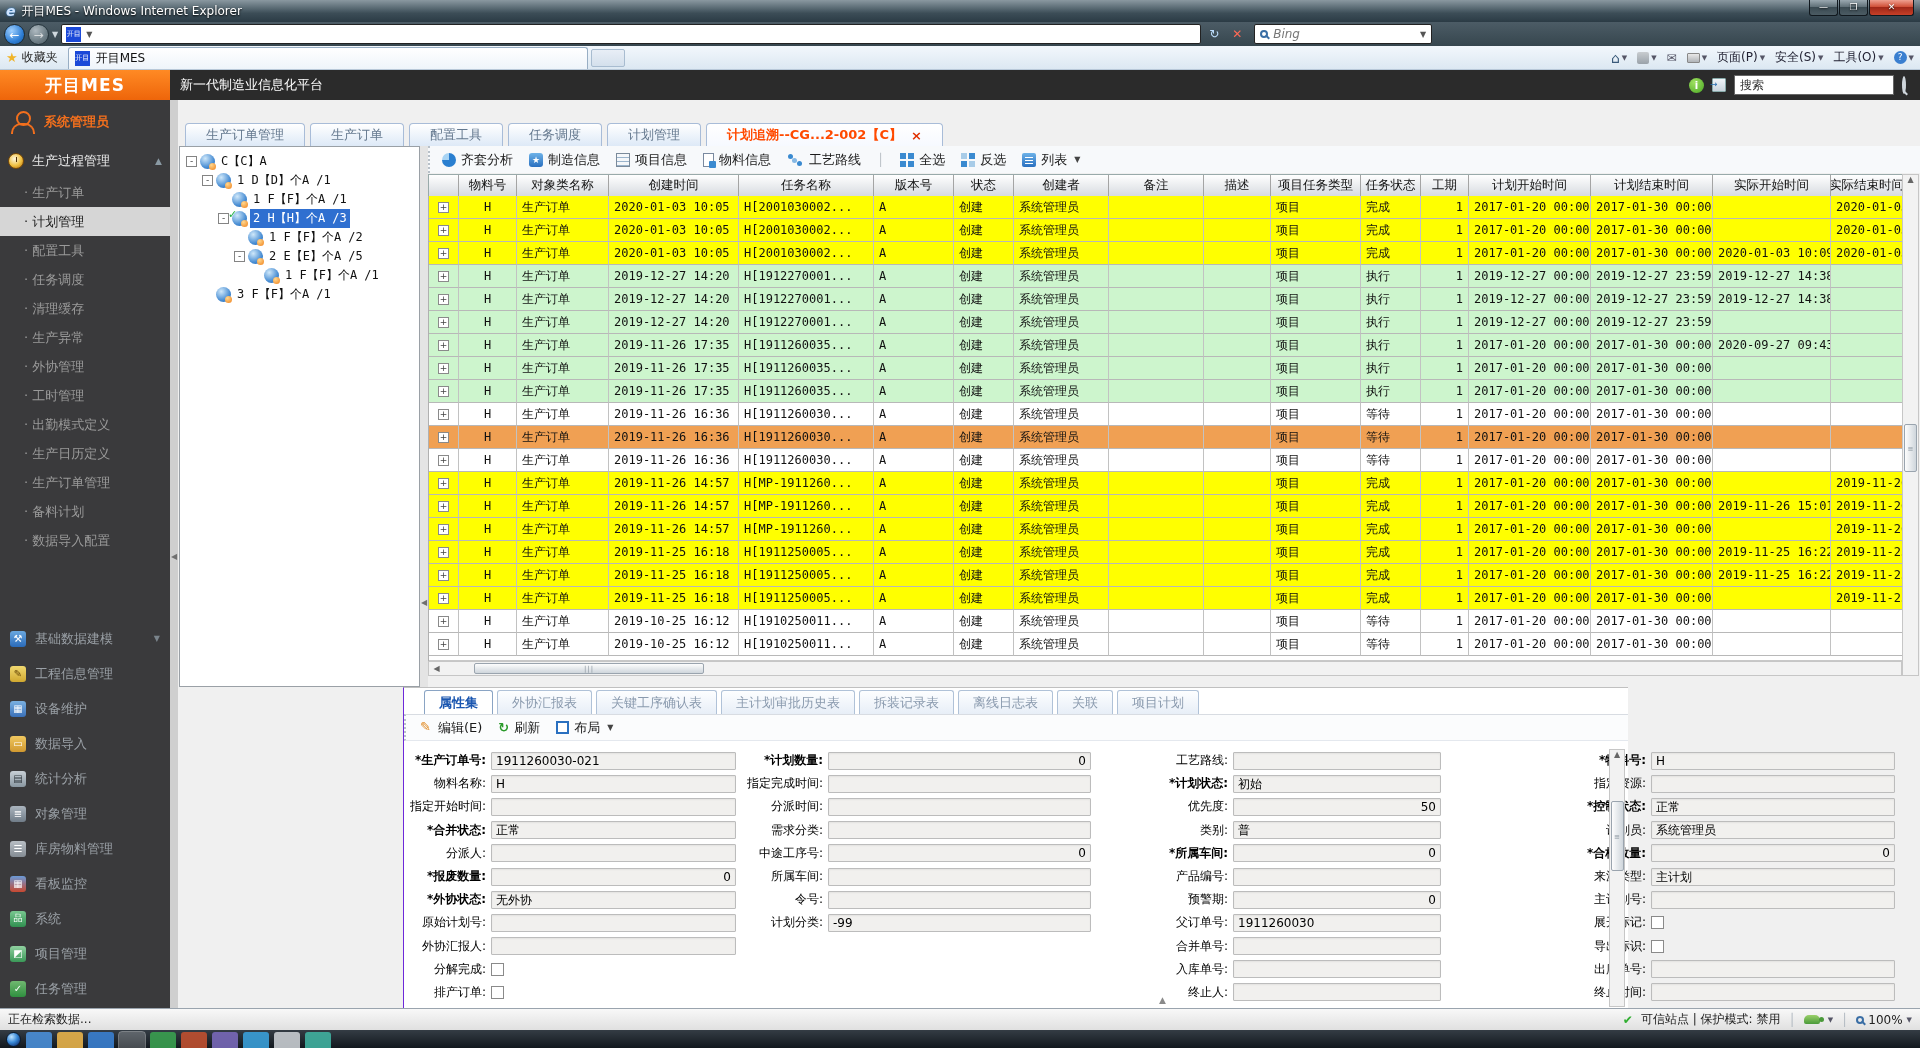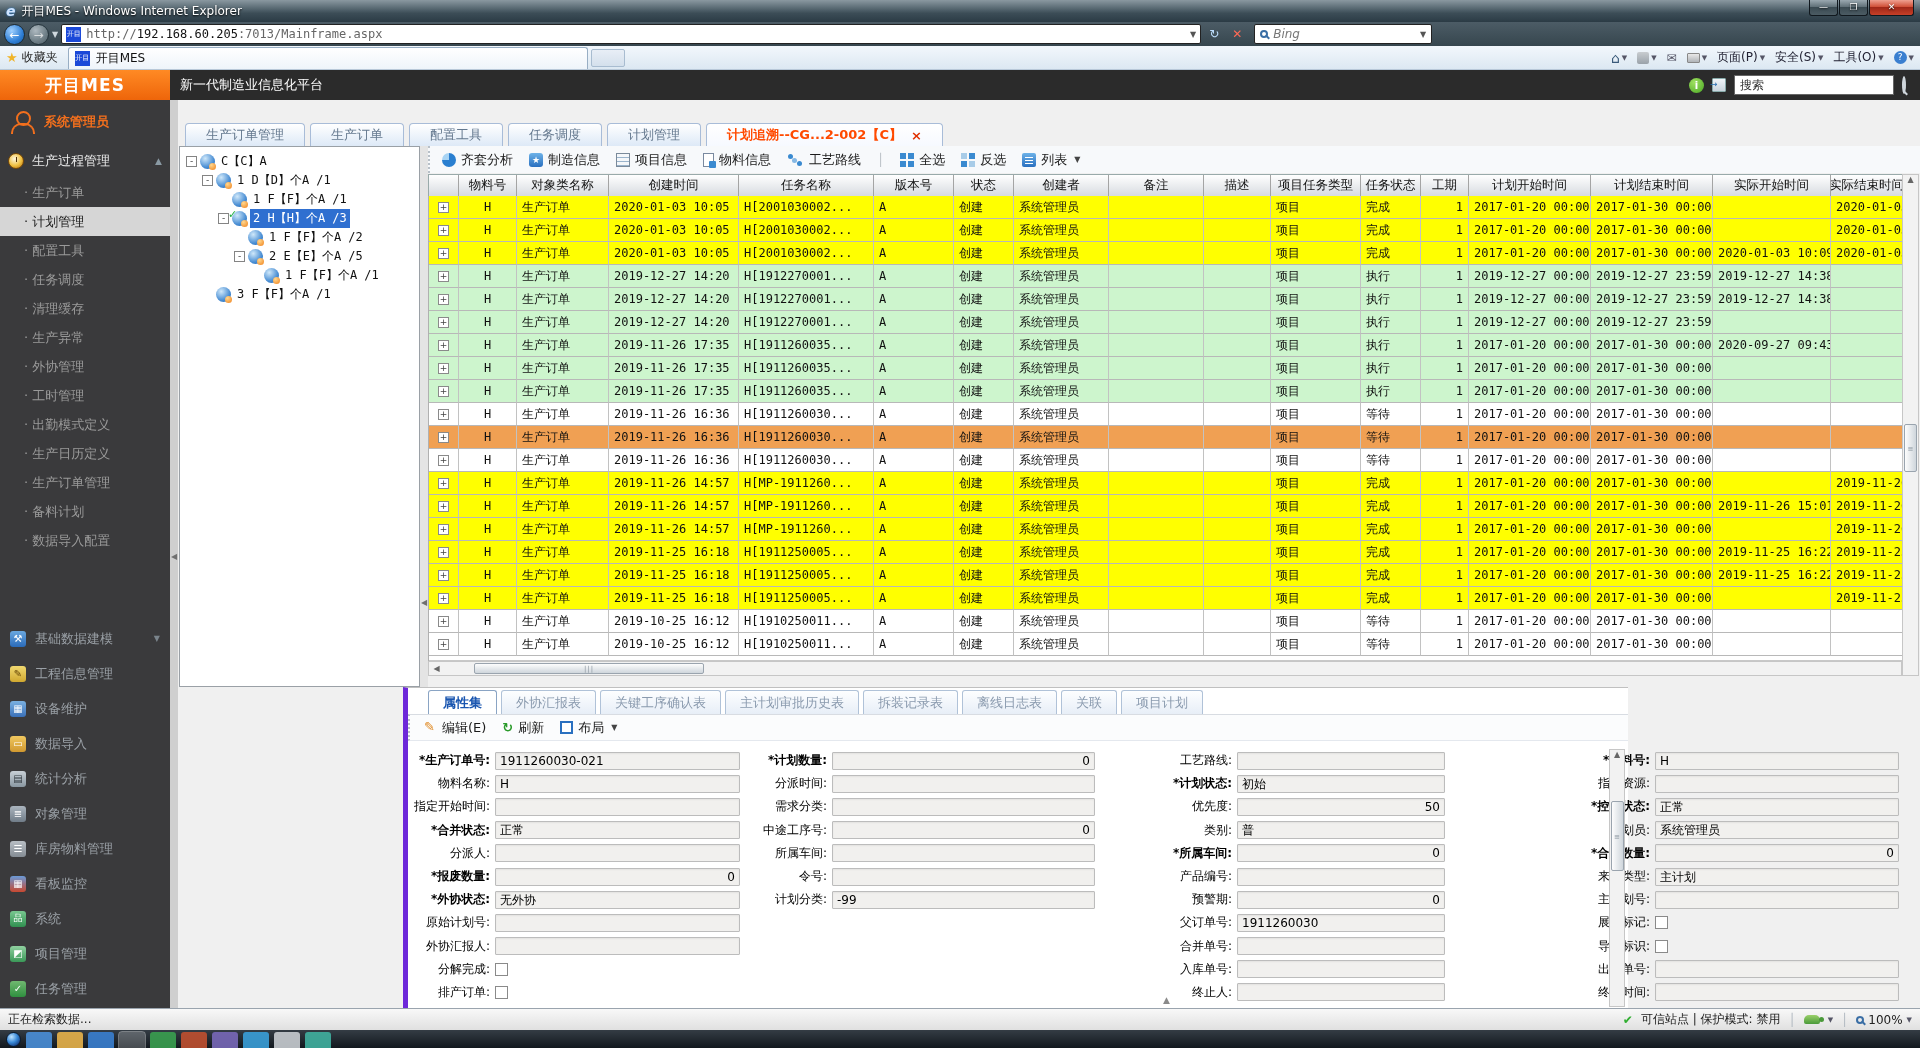--- a/index.html
+++ b/index.html
@@ -139,21 +139,21 @@
   .c-exp{justify-content:center;padding:0}
   .xbox{width:11px;height:11px;border:1px solid #8a8a8a;background:#fff;color:#444;font-size:9px;line-height:9px;text-align:center}
   .trow-partial{height:5px;background:#fff;border-bottom:1px solid #c8c8c8;overflow:hidden}
   #tbl-hscroll{left:428px;top:661px;width:1474px;height:15px;background:#f2f2f2;border:1px solid #c6c6c6;display:flex;align-items:center}
   .sc-arrow{width:15px;text-align:center;color:#666;font-size:8px}
   #hthumb{width:230px;height:11px;margin-left:30px;border:1px solid #9aa4ae;border-radius:2px;background:linear-gradient(#fdfdfd,#cfd6dc);text-align:center;color:#8a949e;font-size:7px;line-height:10px;letter-spacing:1px}
   #tbl-vscroll{left:1902px;top:174px;width:17px;height:502px;background:#f2f2f2;border:1px solid #c6c6c6;display:flex;flex-direction:column;align-items:center}
   .vthumb{width:13px;height:48px;border:1px solid #9aa4ae;border-radius:2px;background:linear-gradient(90deg,#fdfdfd,#cfd6dc);margin-top:240px;color:#8a949e;font-size:7px;text-align:center;line-height:48px}
 
   
-  #bottom-panel{left:403px;top:687px;width:1225px;height:321px;background:#fff;border-left:5px solid #6d28d9;border-top:1px solid #c0c0c0}
+  #bottom-panel{left:403px;top:687px;width:1225px;height:321px;background:#fff;border-left:1px solid #6d28d9;border-top:1px solid #c0c0c0}
   #btabs{height:26px;display:flex;align-items:flex-end;gap:4px;padding-left:20px;background:#fff}
   .btab{height:24px;padding:0 14px;background:linear-gradient(#fdfeff,#e7eef7);border:1px solid #b0c2d8;border-bottom:none;border-radius:3px 3px 0 0;display:flex;align-items:center;color:#8a9aae;font-size:13px;white-space:nowrap}
   .btab.act{background:#fff;color:#1a56b0;font-weight:bold;border-color:#8aa4c4}
   #btoolbar{height:27px;display:flex;align-items:center;gap:16px;padding-left:14px;border-top:1px solid #d8dce2;border-bottom:1px solid #e4e8ee;background:#fbfcfd;border-left:2px dotted #b8c0c8}
   .bt-ic-edit{width:13px;height:13px;position:relative}
   .bt-ic-edit::before{content:"✎";color:#e08820;font-size:13px;position:absolute;left:0;top:-2px}
   .bt-ic-refresh{color:#2a9a2a;font-weight:bold;font-size:13px}
   .bt-ic-layout{width:13px;height:13px;border:2px solid #2a70c0;background:#fff}
 
   #form-area{position:relative;height:266px}
@@ -197,21 +197,20 @@
     <div class="wb close">✕</div>
   </div>
 </div>
 
 <div class="abs" id="addrbar">
   <div class="navball back">←</div>
   <div class="navball fwd">→</div>
   <span class="navcaret">▼</span>
   <div id="addr-field">
     <span class="favicon">开目</span>
-    <span id="addr-url" class="mono"><span>http://</span><b>192.168.60.205</b><span>:7013/Mainframe.aspx</span></span>
     <span class="addr-drop">▼</span>
   </div>
   <div class="sq-btn refresh">↻</div>
   <div class="sq-btn stop">✕</div>
   <div id="bing-box">
     <span class="mag"></span>
     <span class="ph">Bing</span>
     <span class="addr-drop">▼</span>
   </div>
 </div>
@@ -992,20 +991,24 @@
           <span class="fl">排产订单:</span>
           <span class="fcheck"></span>
         </div>
       </div>
     <div class="fgroup" id="fg1">
         <div class="fr">
           <span class="fl req">*计划数量:</span>
           <span class="fv num">0</span>
         </div>
         <div class="fr">
+          <span class="fl">指定完成时间:</span>
+          <span class="fv"></span>
+        </div>
+        <div class="fr">
           <span class="fl">分派时间:</span>
           <span class="fv"></span>
         </div>
         <div class="fr">
           <span class="fl">需求分类:</span>
           <span class="fv"></span>
         </div>
         <div class="fr">
           <span class="fl">中途工序号:</span>
           <span class="fv num">0</span>

